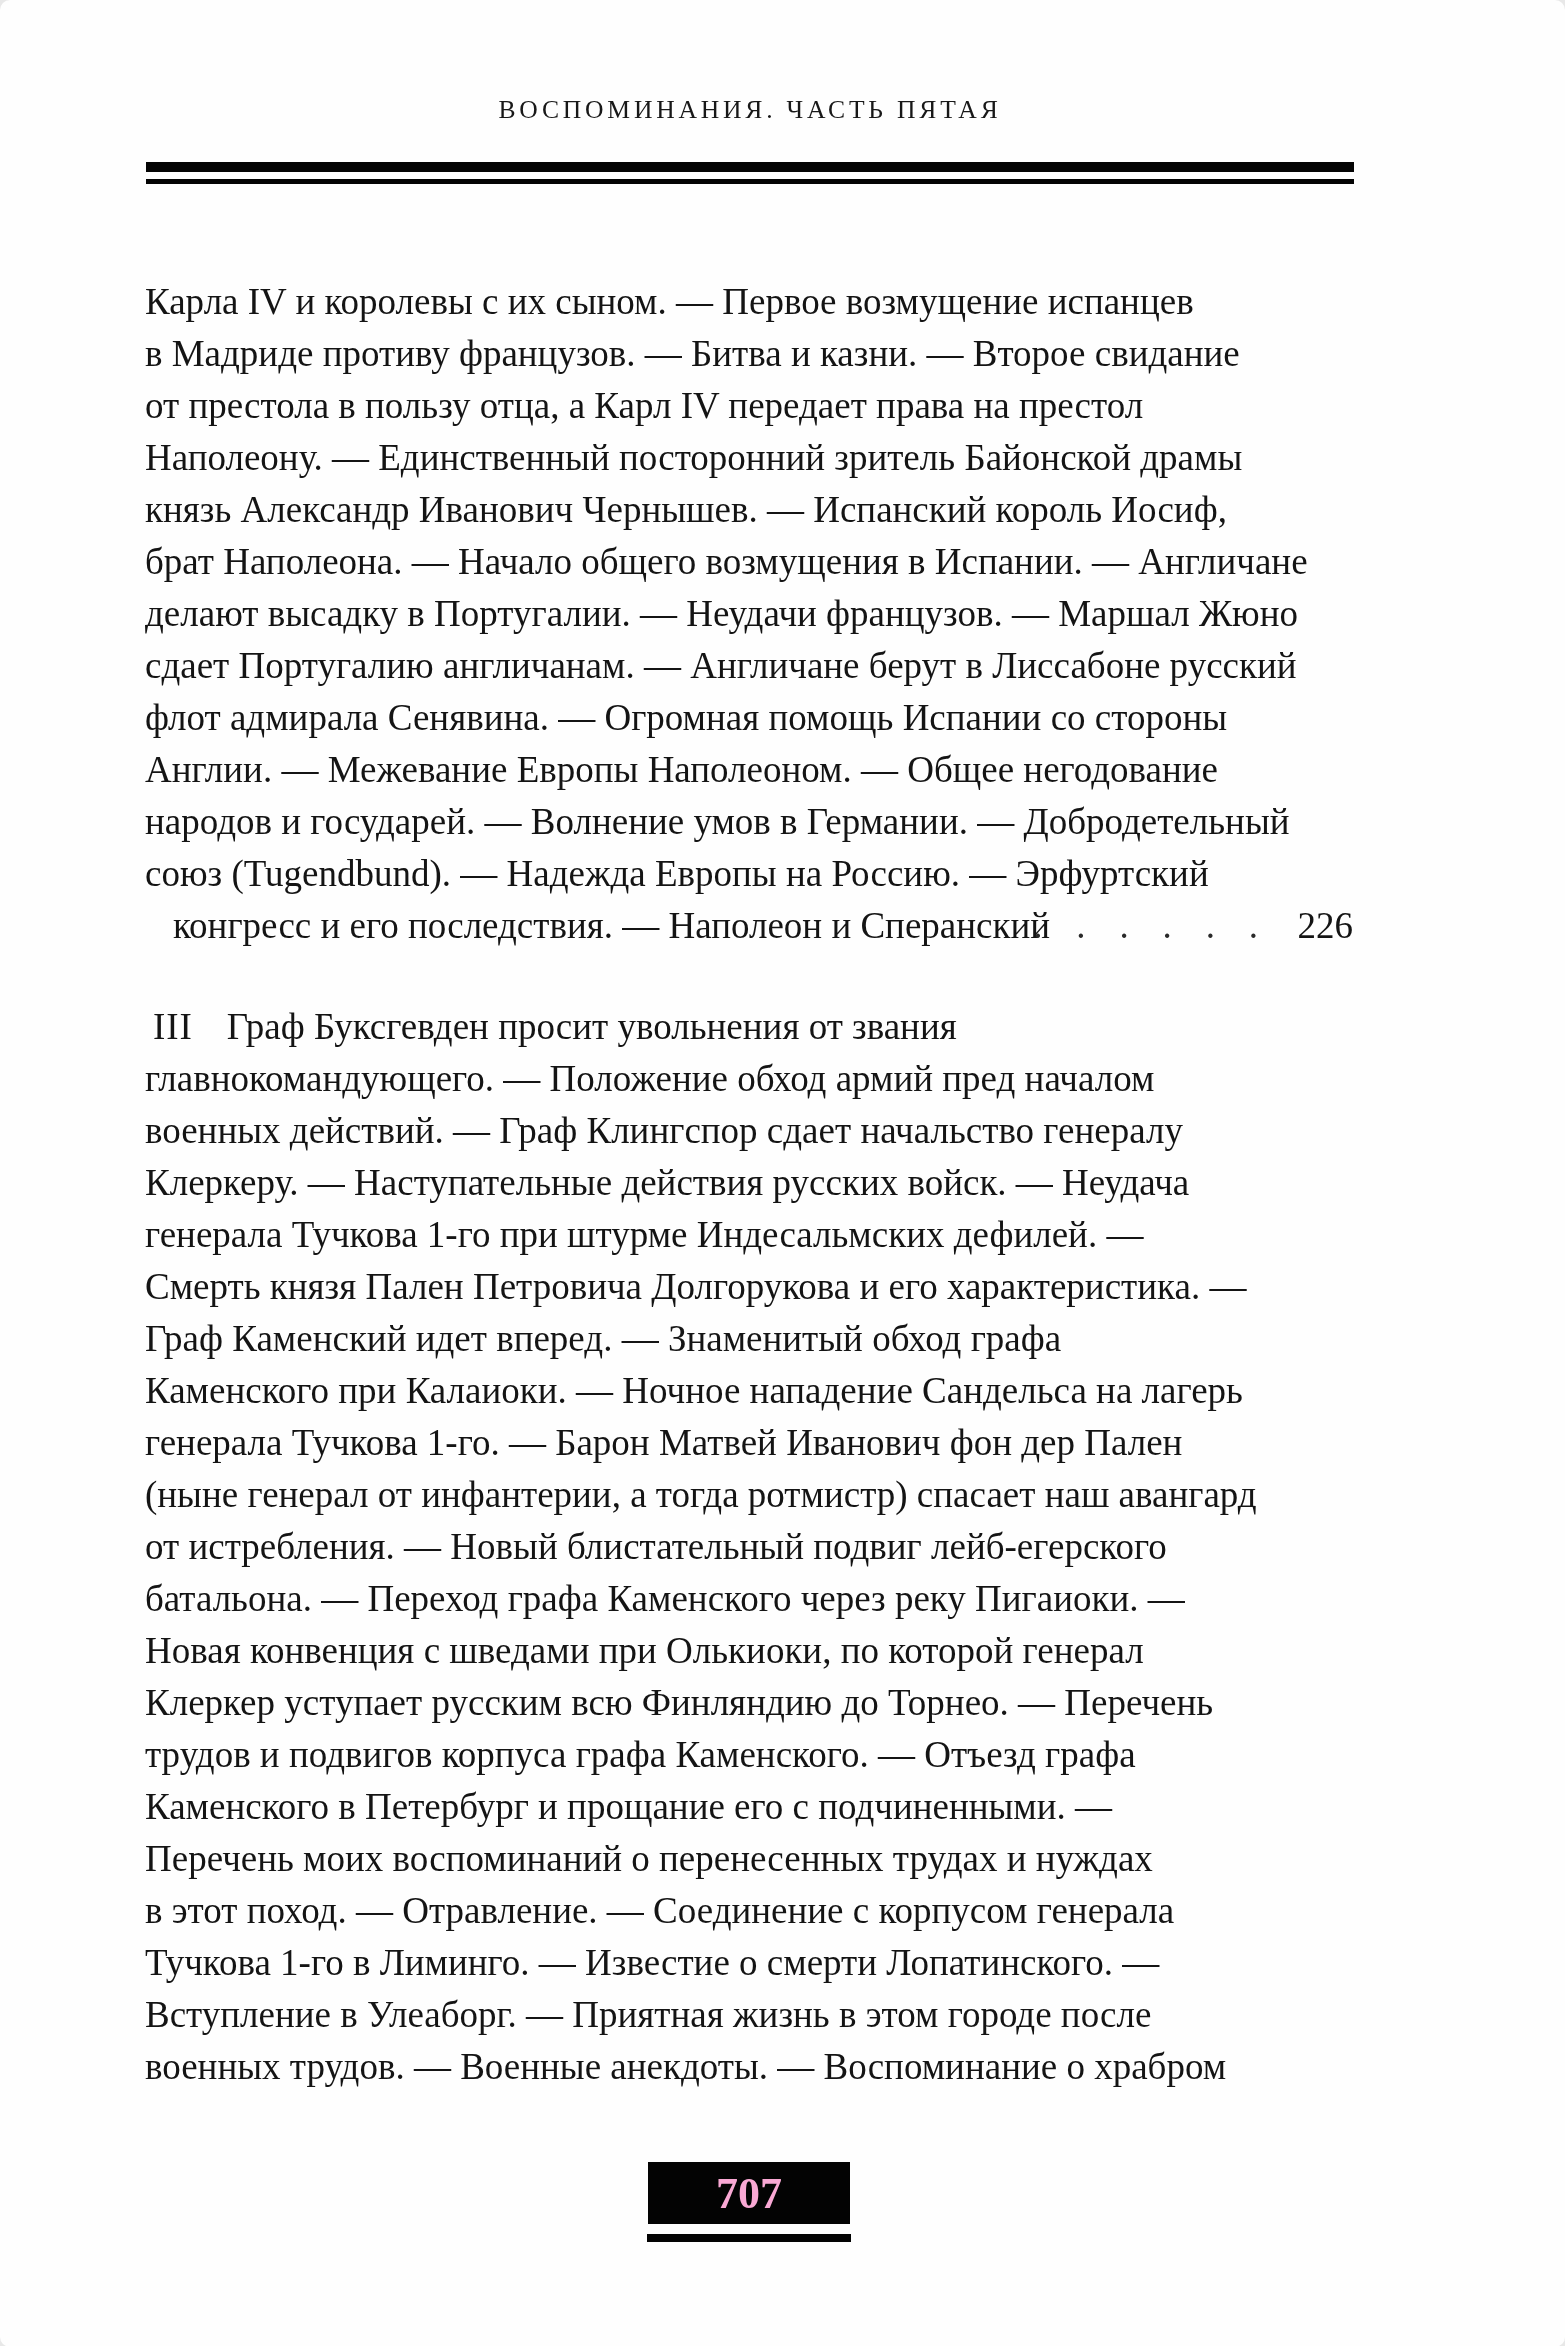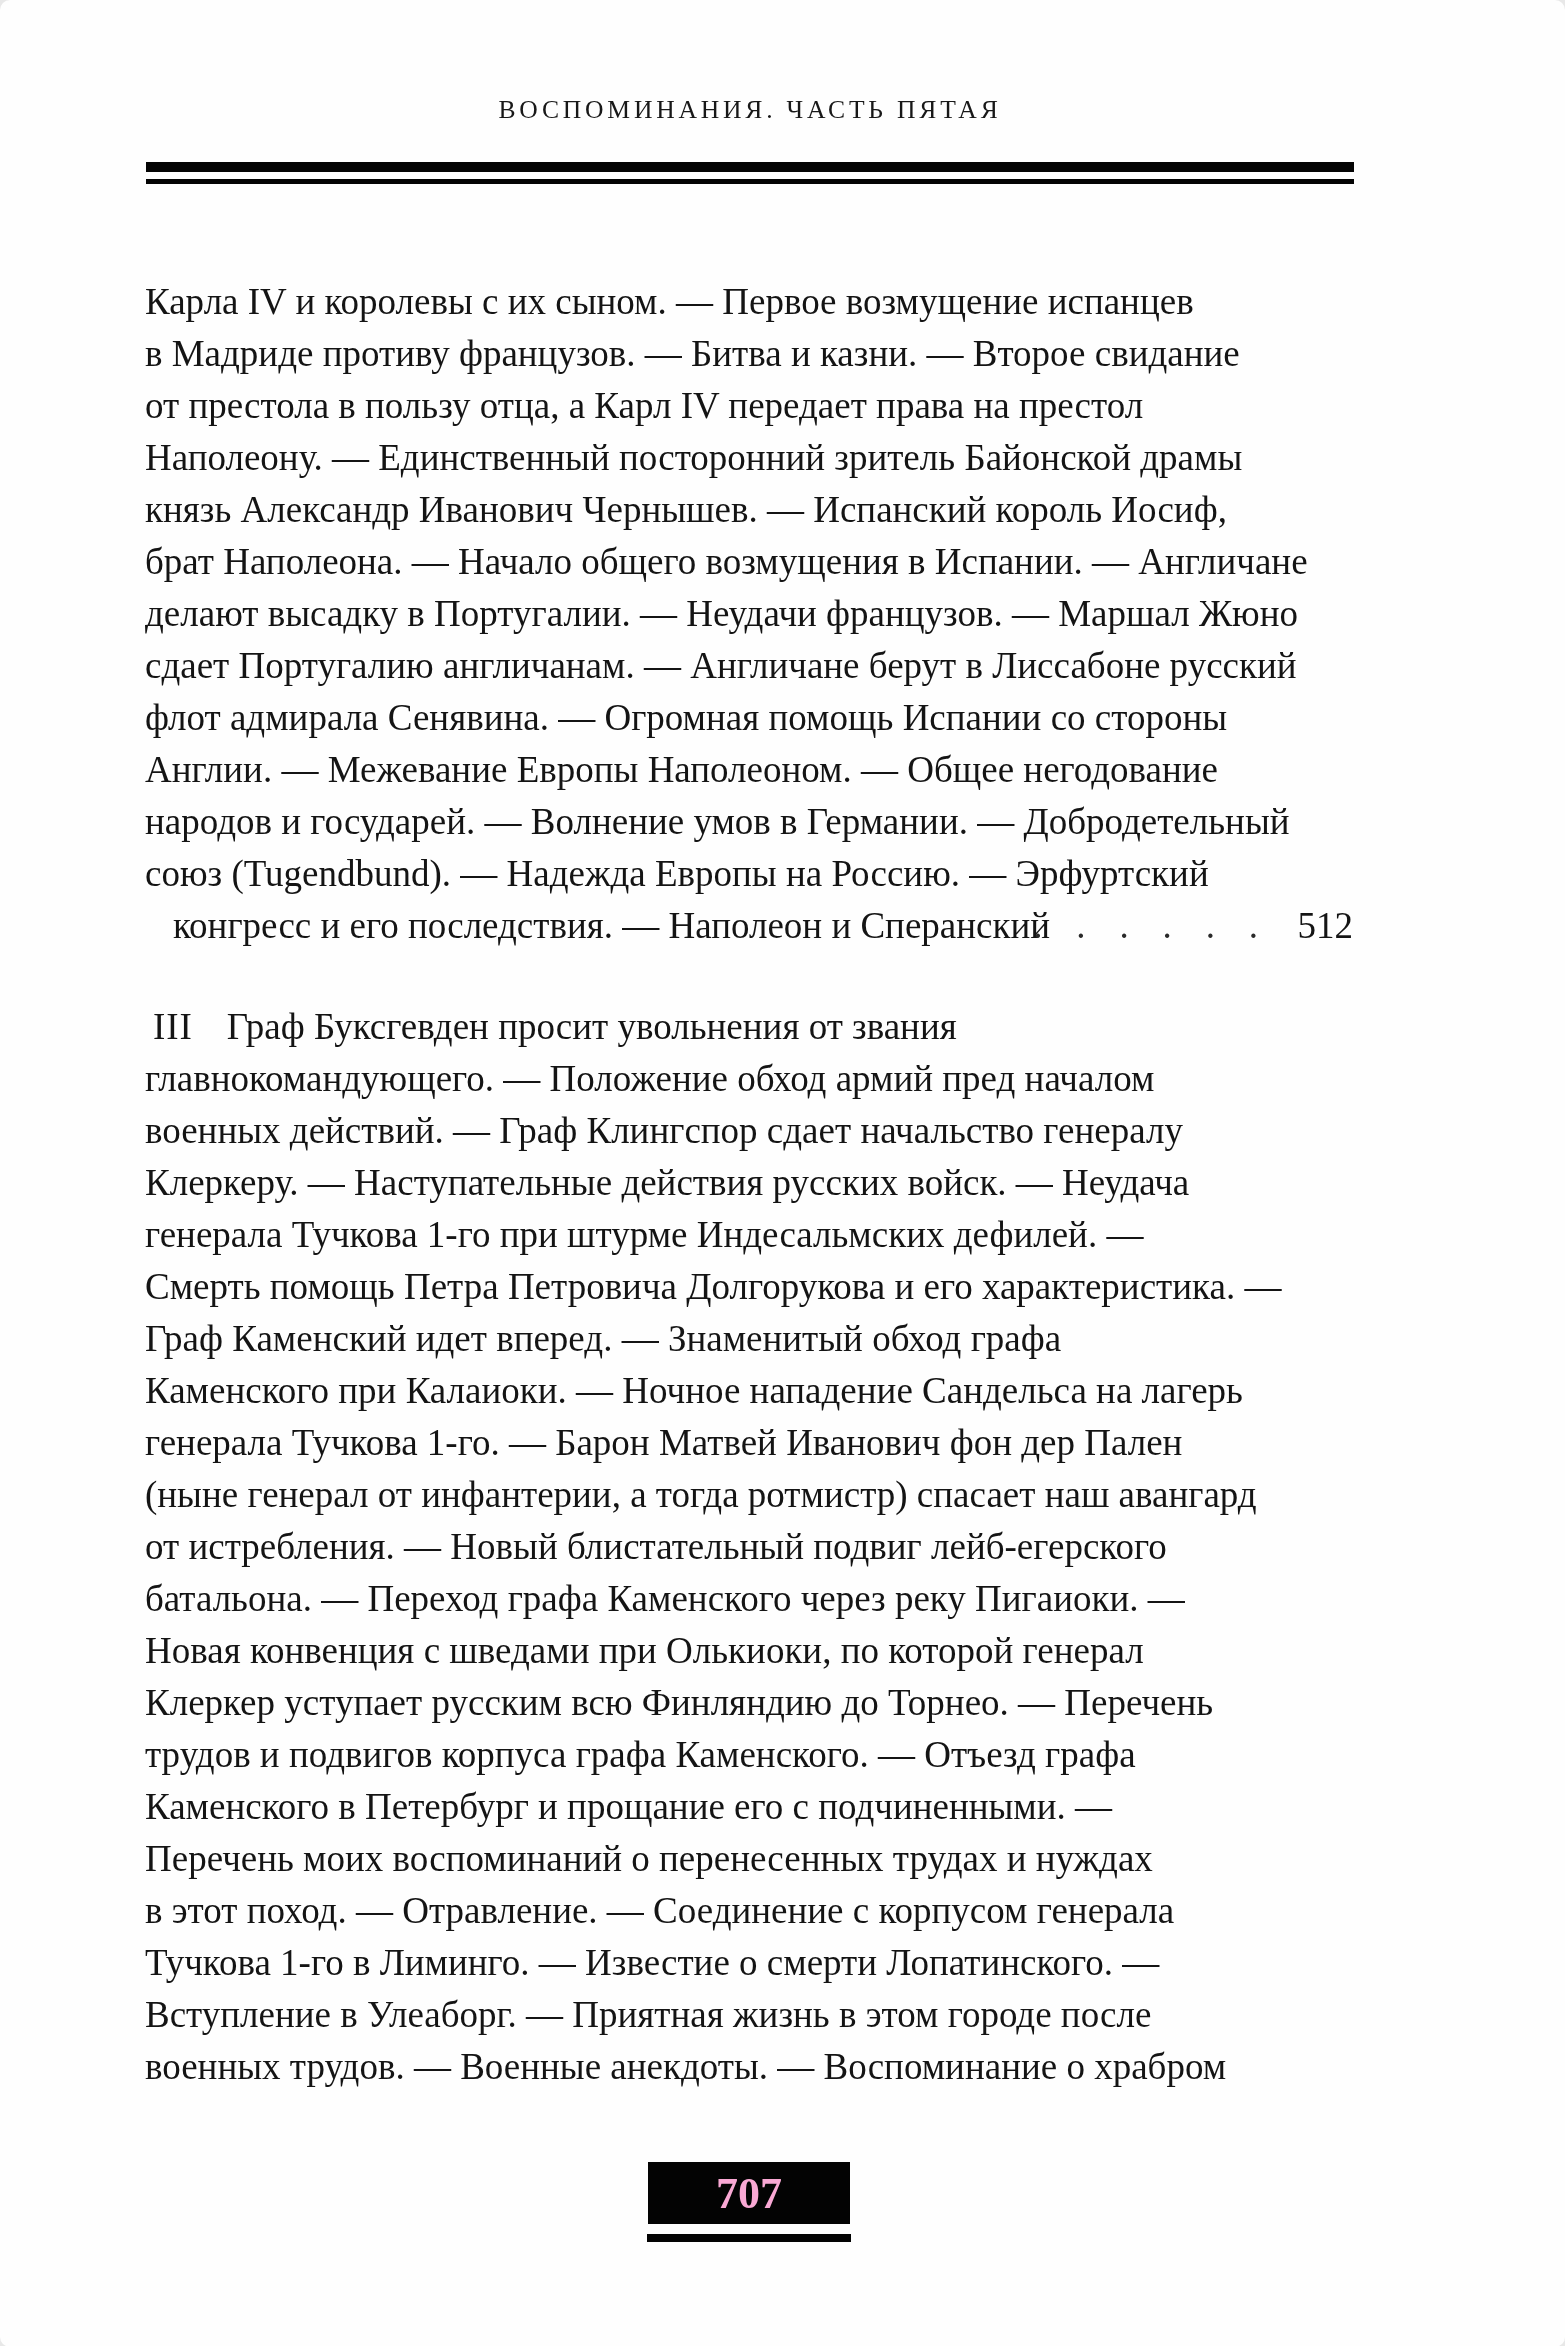--- a/index.html
+++ b/index.html
@@ -125,31 +125,31 @@
     <div class="toc-line">брат Наполеона. — Начало общего возмущения в Испании. — Англичане</div>
     <div class="toc-line">делают высадку в Португалии. — Неудачи французов. — Маршал Жюно</div>
     <div class="toc-line">сдает Португалию англичанам. — Англичане берут в Лиссабоне русский</div>
     <div class="toc-line">флот адмирала Сенявина. — Огромная помощь Испании со стороны</div>
     <div class="toc-line">Англии. — Межевание Европы Наполеоном. — Общее негодование</div>
     <div class="toc-line">народов и государей. — Волнение умов в Германии. — Добродетельный</div>
     <div class="toc-line">союз (Tugendbund). — Надежда Европы на Россию. — Эрфуртский</div>
     <div class="toc-line ref-line">
       <span>конгресс и его последствия. — Наполеон и Сперанский</span>
       <span class="leader-dots">. . . . . .</span>
-      <span class="page-ref">512</span>
+      <span class="page-ref">226</span>
     </div>
 
     <div class="toc-line entry-iii">
       <span class="entry-num">III</span><span>Граф Буксгевден просит увольнения от звания</span>
     </div>
     <div class="toc-line">главнокомандующего. — Положение обход армий пред началом</div>
     <div class="toc-line">военных действий. — Граф Клингспор сдает начальство генералу</div>
     <div class="toc-line">Клеркеру. — Наступательные действия русских войск. — Неудача</div>
     <div class="toc-line">генерала Тучкова 1-го при штурме Индесальмских дефилей. —</div>
-    <div class="toc-line">Смерть помощь Петра Петровича Долгорукова и его характеристика. —</div>
+    <div class="toc-line">Смерть князя Пален Петровича Долгорукова и его характеристика. —</div>
     <div class="toc-line">Граф Каменский идет вперед. — Знаменитый обход графа</div>
     <div class="toc-line">Каменского при Калаиоки. — Ночное нападение Сандельса на лагерь</div>
     <div class="toc-line">генерала Тучкова 1-го. — Барон Матвей Иванович фон дер Пален</div>
     <div class="toc-line">(ныне генерал от инфантерии, а тогда ротмистр) спасает наш авангард</div>
     <div class="toc-line">от истребления. — Новый блистательный подвиг лейб-егерского</div>
     <div class="toc-line">батальона. — Переход графа Каменского через реку Пигаиоки. —</div>
     <div class="toc-line">Новая конвенция с шведами при Олькиоки, по которой генерал</div>
     <div class="toc-line">Клеркер уступает русским всю Финляндию до Торнео. — Перечень</div>
     <div class="toc-line">трудов и подвигов корпуса графа Каменского. — Отъезд графа</div>
     <div class="toc-line">Каменского в Петербург и прощание его с подчиненными. —</div>

